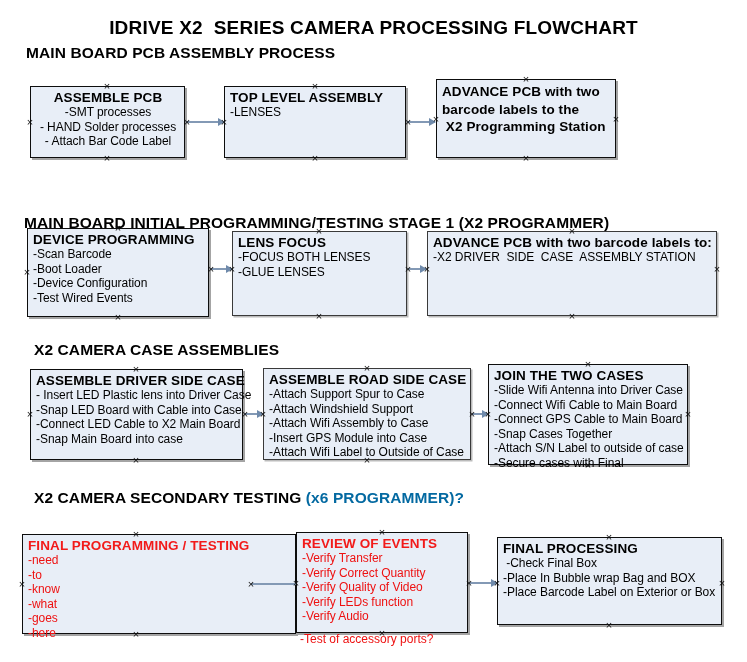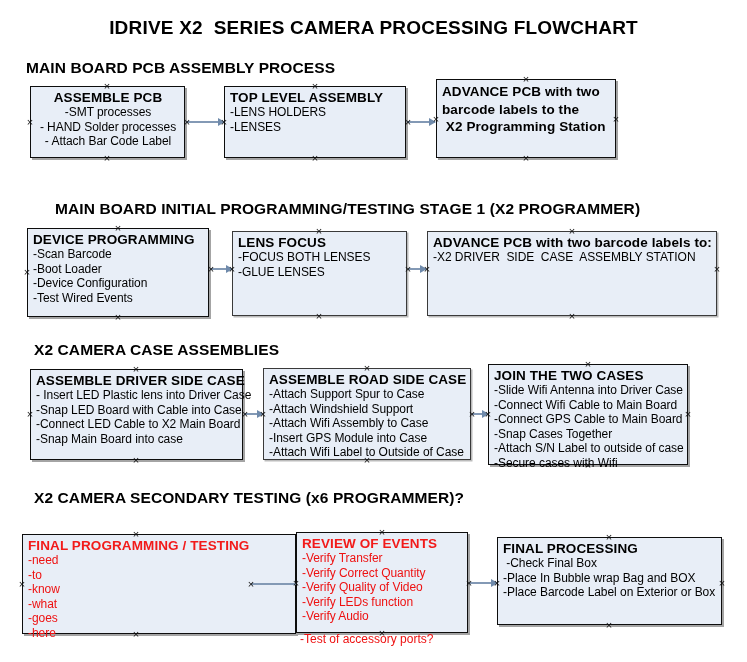--- a/index.html
+++ b/index.html
@@ -29,21 +29,21 @@
     white-space: pre;
   }
   .section-title {
     position: absolute;
     font-size: 15.5px;
     font-weight: bold;
     white-space: pre;
     letter-spacing: 0.1px;
   }
   .section-title .accent {
-    color: #000000;
+    color: #0369a1;
   }
 
   
   .node {
     position: absolute;
     box-sizing: border-box;
     background: #e8eef7;
     border: 1.3px solid #0d0d0d;
     box-shadow: 2px 2px 0 rgba(90,90,90,0.55);
     padding: 3px 4px 3px 5px;
@@ -123,58 +123,57 @@
     line-height: 14.5px;
     white-space: pre;
     color: #ee1111;
   }
 </style>
 </head>
 <body>
 
 <div class="chart-title">IDRIVE X2  SERIES CAMERA PROCESSING FLOWCHART</div>
 
-<div class="section-title" style="left:26px; top:59px;">MAIN BOARD PCB ASSEMBLY PROCESS</div>
+<div class="section-title" style="left:26px; top:44px;">MAIN BOARD PCB ASSEMBLY PROCESS</div>
 
 <div class="node" id="n0" style="left:30px; top:86px; width:155px; height:72px;text-align:center;">
   <div class="ttl">ASSEMBLE PCB</div>
   <div class="item">-SMT processes</div>
   <div class="item">- HAND Solder processes</div>
   <div class="item">- Attach Bar Code Label</div>
 </div>
 <div class="hx" style="left:107px; top:86px;"></div>
 <div class="hx" style="left:107px; top:158px;"></div>
 <div class="hx" style="left:30px; top:122px;"></div>
 
 <div class="conn" style="left:186px; top:121px; width:38px;"></div>
 <div class="hx" style="left:187px; top:122px;"></div>
 
 <div class="node" id="n1" style="left:224px; top:86px; width:182px; height:72px;">
   <div class="ttl">TOP LEVEL ASSEMBLY</div>
-  <div class="item">-LENS HOLDERS</div>
   <div class="item">-LENSES</div>
 </div>
 <div class="hx" style="left:315px; top:86px;"></div>
 <div class="hx" style="left:315px; top:158px;"></div>
 <div class="hx" style="left:224px; top:122px;"></div>
 
 <div class="conn" style="left:407px; top:121px; width:28px;"></div>
 <div class="hx" style="left:408px; top:122px;"></div>
 
 <div class="node" id="n2" style="left:436px; top:79px; width:180px; height:79px;">
   <div class="ttl multi">ADVANCE PCB with two
 barcode labels to the
  X2 Programming Station</div>
 </div>
 <div class="hx" style="left:526px; top:79px;"></div>
 <div class="hx" style="left:526px; top:158px;"></div>
 <div class="hx" style="left:436px; top:119px;"></div>
 <div class="hx" style="left:616px; top:119px;"></div>
 
-<div class="section-title" style="left:24px; top:200px;margin-left:31px;">MAIN BOARD INITIAL PROGRAMMING/TESTING STAGE 1 (X2 PROGRAMMER)</div>
+<div class="section-title" style="left:24px; top:214px;">MAIN BOARD INITIAL PROGRAMMING/TESTING STAGE 1 (X2 PROGRAMMER)</div>
 
 <div class="node" id="n3" style="left:27px; top:228px; width:182px; height:89px;">
   <div class="ttl">DEVICE PROGRAMMING</div>
   <div class="item">-Scan Barcode</div>
   <div class="item">-Boot Loader</div>
   <div class="item">-Device Configuration</div>
   <div class="item">-Test Wired Events</div>
 </div>
 <div class="hx" style="left:118px; top:228px;"></div>
 <div class="hx" style="left:118px; top:317px;"></div>
@@ -235,21 +234,21 @@
 <div class="conn" style="left:472px; top:413px; width:16px;"></div>
 <div class="hx" style="left:472px; top:414px;"></div>
 
 <div class="node" id="n8" style="left:488px; top:364px; width:200px; height:101px;">
   <div class="ttl">JOIN THE TWO CASES</div>
   <div class="item">-Slide Wifi Antenna into Driver Case</div>
   <div class="item">-Connect Wifi Cable to Main Board</div>
   <div class="item">-Connect GPS Cable to Main Board</div>
   <div class="item">-Snap Cases Together</div>
   <div class="item">-Attach S/N Label to outside of case</div>
-  <div class="item">-Secure cases with Wifi</div>
+  <div class="item">-Secure cases with Final</div>
 </div>
 <div class="hx" style="left:588px; top:364px;"></div>
 <div class="hx" style="left:588px; top:465px;"></div>
 <div class="hx" style="left:488px; top:414px;"></div>
 <div class="hx" style="left:688px; top:414px;"></div>
 
 <div class="section-title" style="left:34px; top:489px;"><span>X2 CAMERA SECONDARY TESTING </span><span class="accent">(x6 PROGRAMMER)?</span></div>
 
 <div class="node red" id="n9" style="left:22px; top:534px; width:274px; height:100px;">
   <div class="ttl">FINAL PROGRAMMING / TESTING</div>

